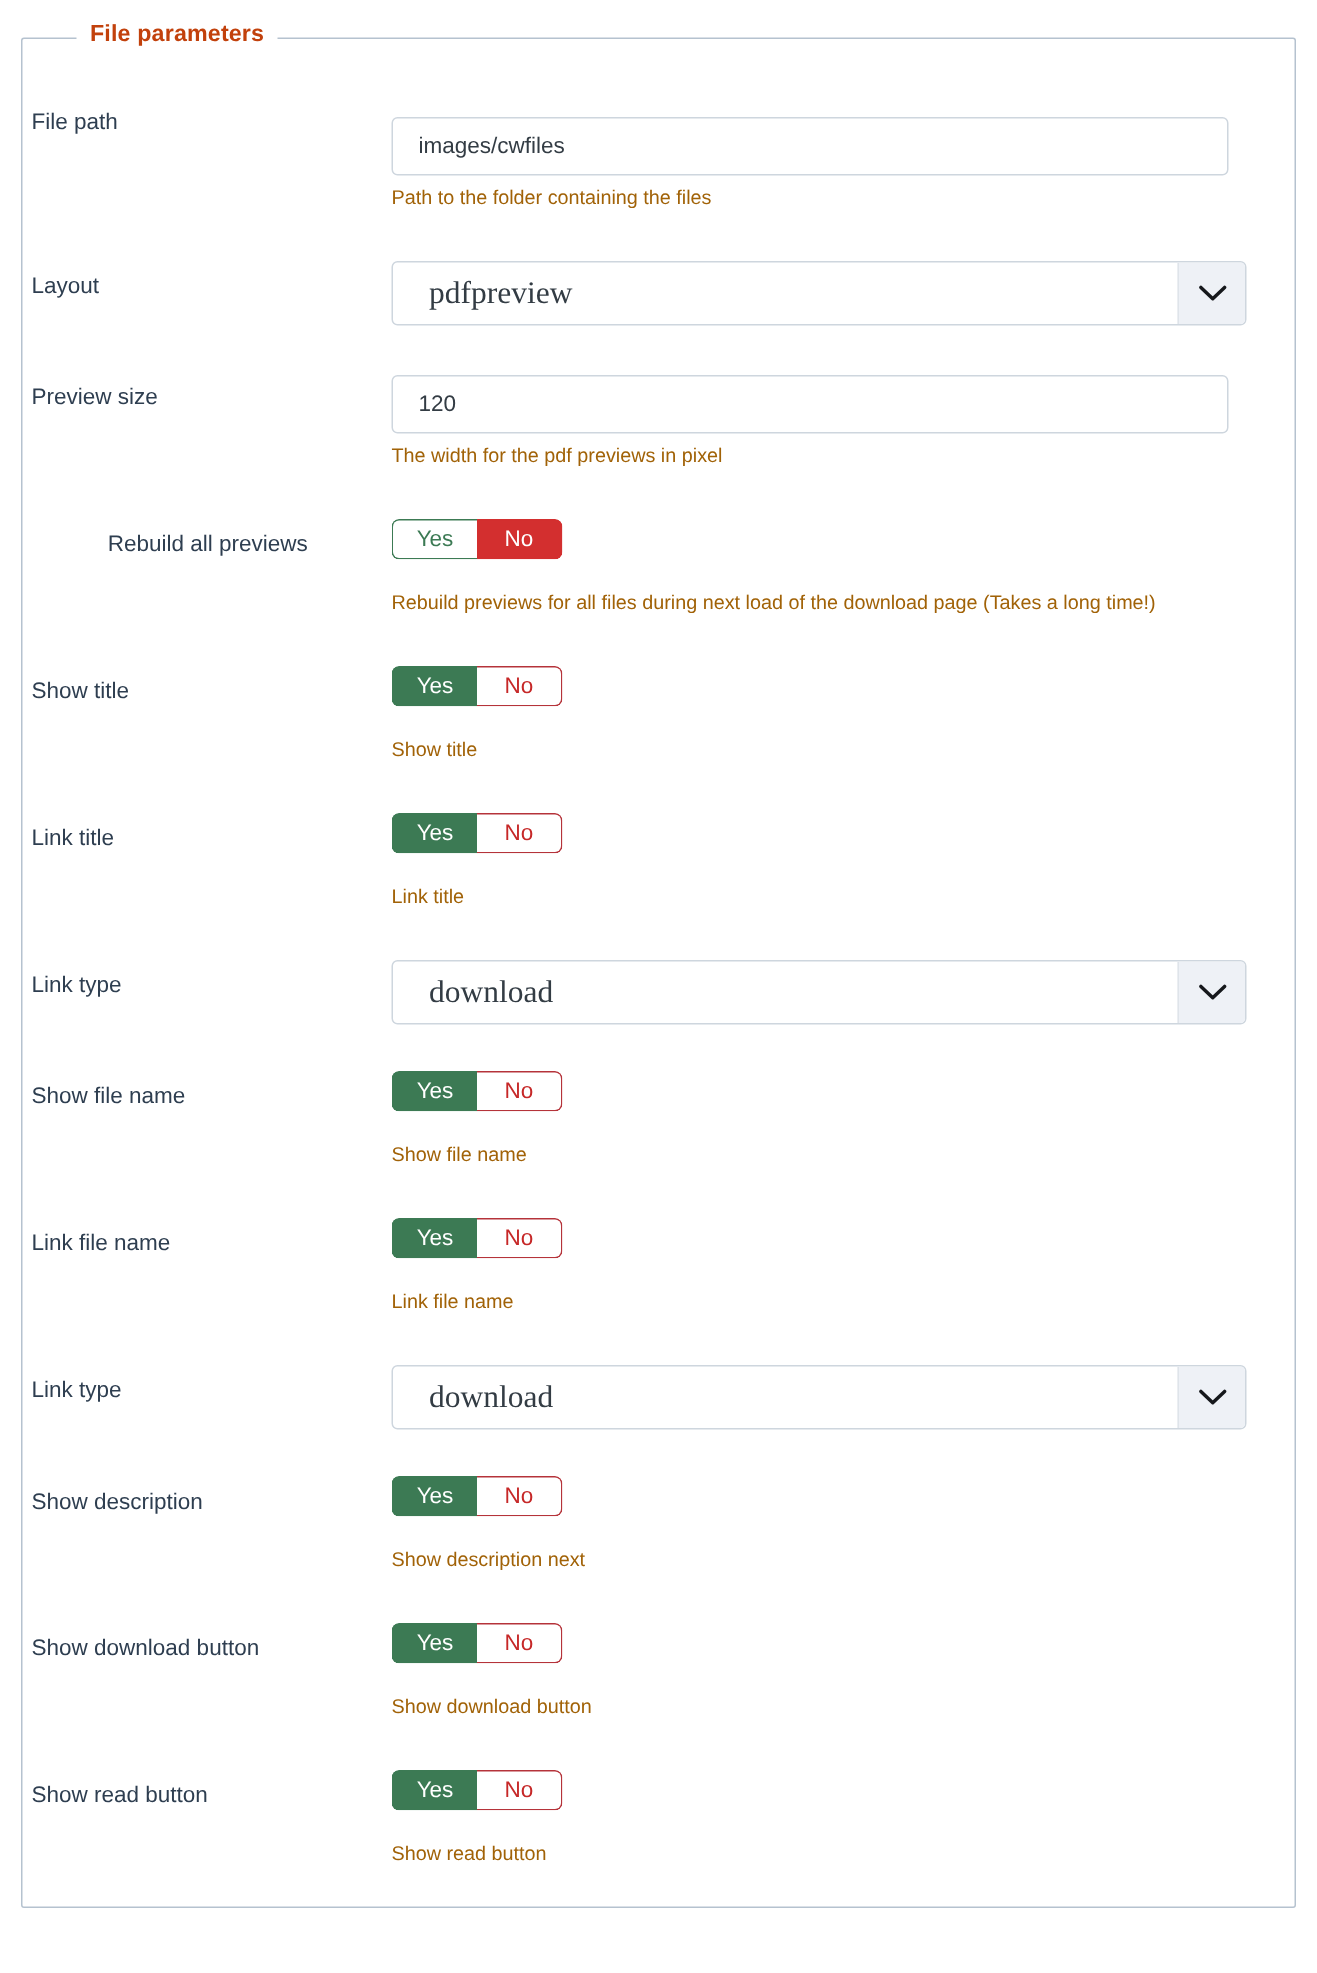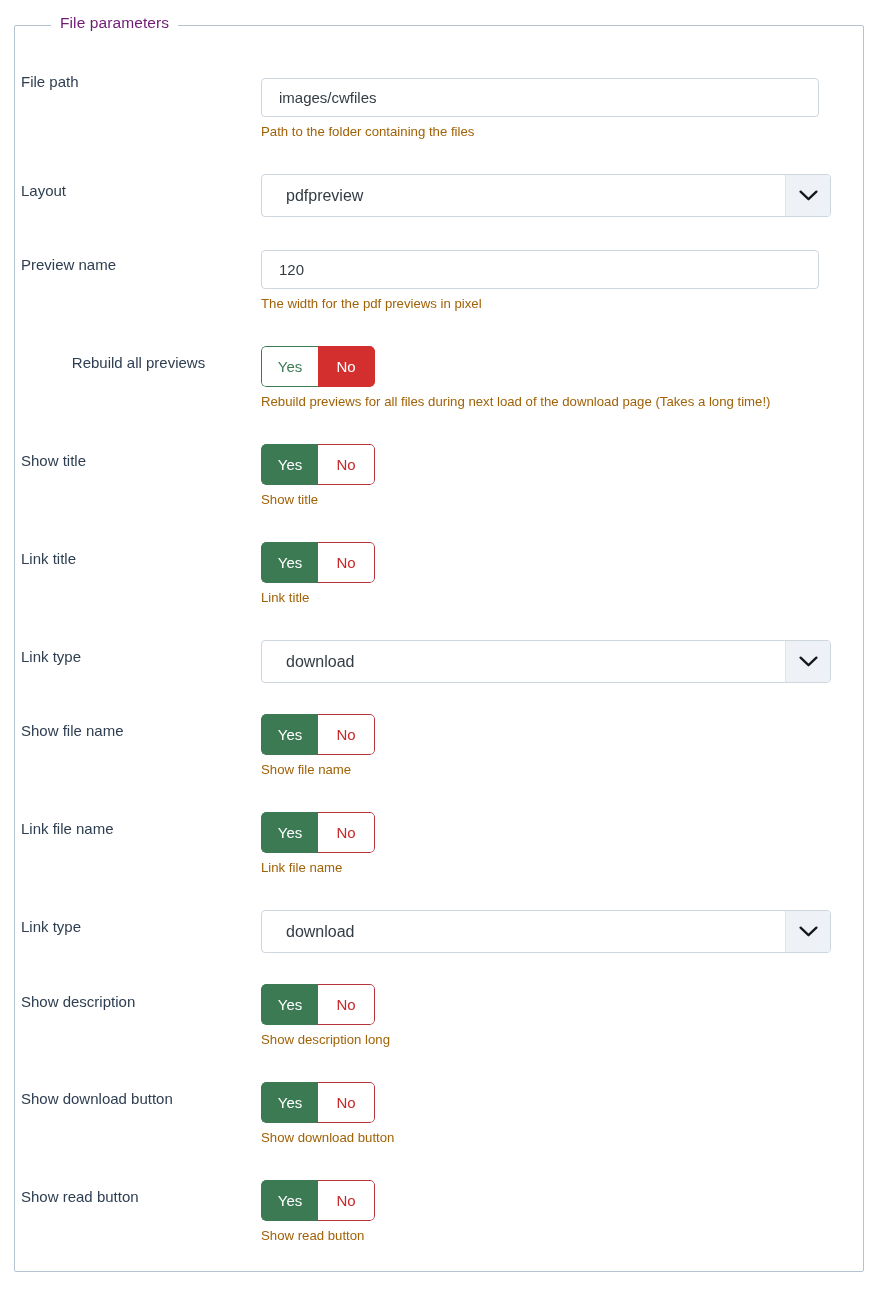--- a/index.html
+++ b/index.html
@@ -36,22 +36,22 @@
     margin: 0;
     padding: 0;
   }
   .legend {
     position: absolute;
     left: 36px;
     top: -12px;
     background: #ffffff;
     padding: 0 9px;
     font-size: 15.5px;
-    font-weight: 400;
-    color: #701a75;
+    font-weight: 700;
+    color: #c2410c;
     letter-spacing: 0.1px;
     white-space: nowrap;
   }
 
   
   .rows {
     position: absolute;
     left: 0;
     top: 0;
     width: 100%;
@@ -105,43 +105,44 @@
     overflow: hidden;
   }
   .select-value {
     position: absolute;
     left: 24px;
     top: 0;
     bottom: 0;
     right: 46px;
     display: flex;
     align-items: center;
-    font-size: 16px;
+    font-size: 21px;
     color: #333c44;
     white-space: nowrap;
     overflow: hidden;
+    font-family: Liberation Serif, serif;
   }
   .select-arrow {
     position: absolute;
     right: 0;
     top: 0;
     bottom: 0;
     width: 44px;
     background: #eef1f6;
     border-left: 1px solid #dfe4ea;
     display: flex;
     align-items: center;
     justify-content: center;
   }
   .select-arrow svg { display: block; }
 
   
   .toggle {
     display: inline-flex;
-    height: 41px;
+    height: 27px;
     border-radius: 5px;
     overflow: hidden;
   }
   .toggle-btn {
     min-width: 57px;
     padding: 0 13px;
     display: flex;
     align-items: center;
     justify-content: center;
     font-family: "Liberation Sans", sans-serif;
@@ -200,21 +201,21 @@
       <div class="row-control" style="top: 174px;">
         <div class="select-wrap">
           <div class="select-value">pdfpreview</div>
           <div class="select-arrow">
             <svg width="19" height="12" viewBox="0 0 19 12" fill="none" xmlns="http://www.w3.org/2000/svg">
               <path d="M1.6 1.6L9.5 9.2L17.4 1.6" stroke="#16181c" stroke-width="2.3" stroke-linecap="round" stroke-linejoin="round"></path>
             </svg>
           </div>
         </div>
       </div>
-      <div class="row-label" style="top: 255px;">Preview name</div>
+      <div class="row-label" style="top: 255px;">Preview size</div>
       <div class="row-control" style="top: 250px;">
         <input type="text" class="text-input" value="120" style="">
       </div>
       <div class="help" style="top: 296px;">The width for the pdf previews in pixel</div>
       <div class="row-label" style="top: 353px; text-align: center;">Rebuild all previews</div>
       <div class="row-control" style="top: 346px;"><div class="toggle sel-no">
           <div class="toggle-btn yes">Yes</div>
           <div class="toggle-btn no">No</div>
         </div></div>
       <div class="help" style="top: 394px;">Rebuild previews for all files during next load of the download page (Takes a long time!)</div>
@@ -262,21 +263,21 @@
               <path d="M1.6 1.6L9.5 9.2L17.4 1.6" stroke="#16181c" stroke-width="2.3" stroke-linecap="round" stroke-linejoin="round"></path>
             </svg>
           </div>
         </div>
       </div>
       <div class="row-label" style="top: 980px; margin-top: 12px;">Show description</div>
       <div class="row-control" style="top: 984px;"><div class="toggle sel-yes">
           <div class="toggle-btn yes">Yes</div>
           <div class="toggle-btn no">No</div>
         </div></div>
-      <div class="help" style="top: 1032px;">Show description long</div>
+      <div class="help" style="top: 1032px;">Show description next</div>
       <div class="row-label" style="top: 1089px;">Show download button</div>
       <div class="row-control" style="top: 1082px;"><div class="toggle sel-yes">
           <div class="toggle-btn yes">Yes</div>
           <div class="toggle-btn no">No</div>
         </div></div>
       <div class="help" style="top: 1130px;">Show download button</div>
       <div class="row-label" style="top: 1187px;">Show read button</div>
       <div class="row-control" style="top: 1180px;"><div class="toggle sel-yes">
           <div class="toggle-btn yes">Yes</div>
           <div class="toggle-btn no">No</div>

